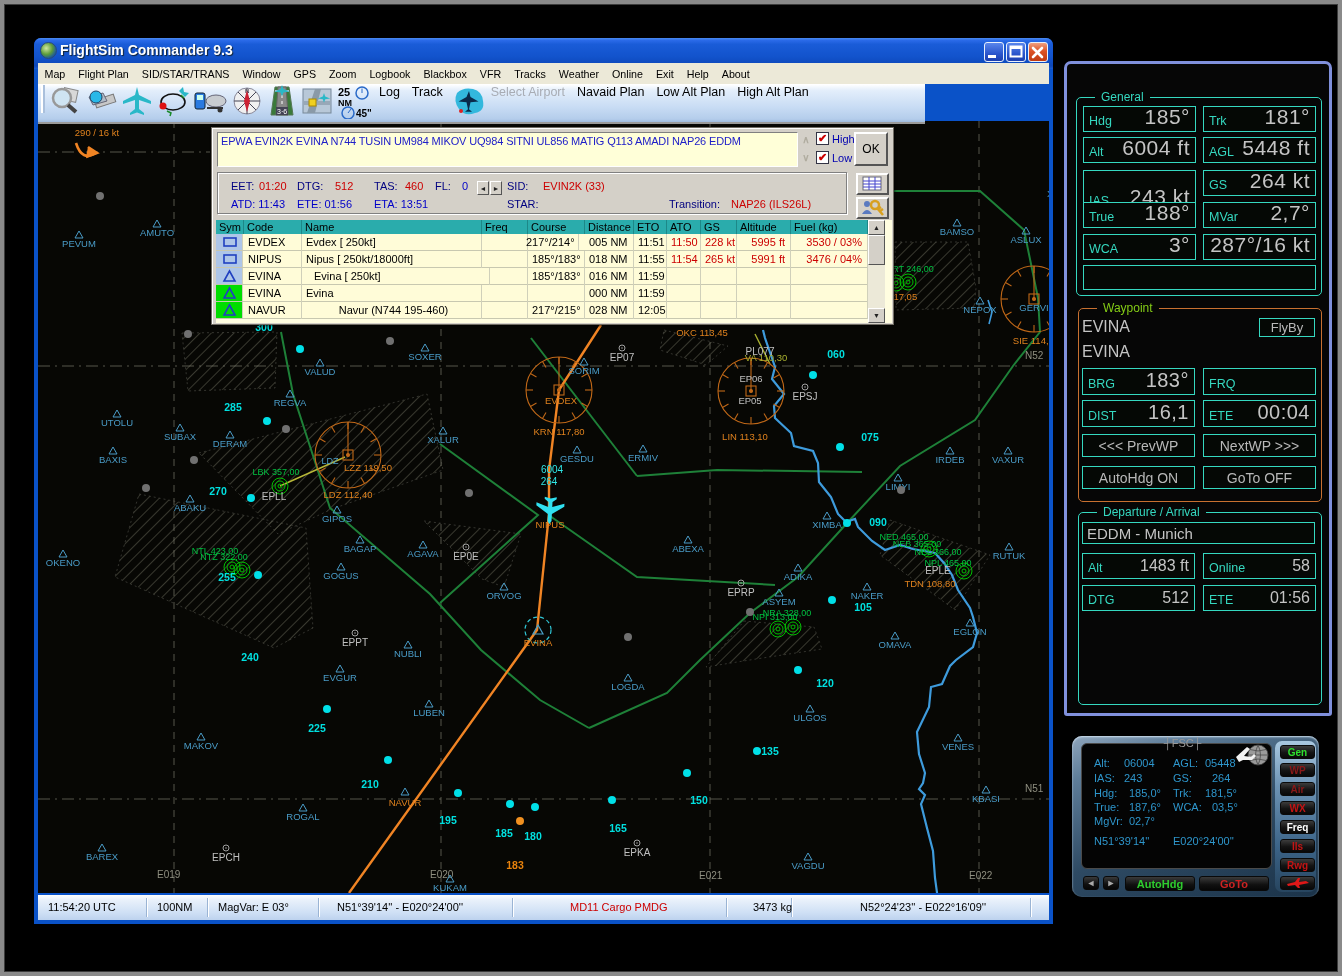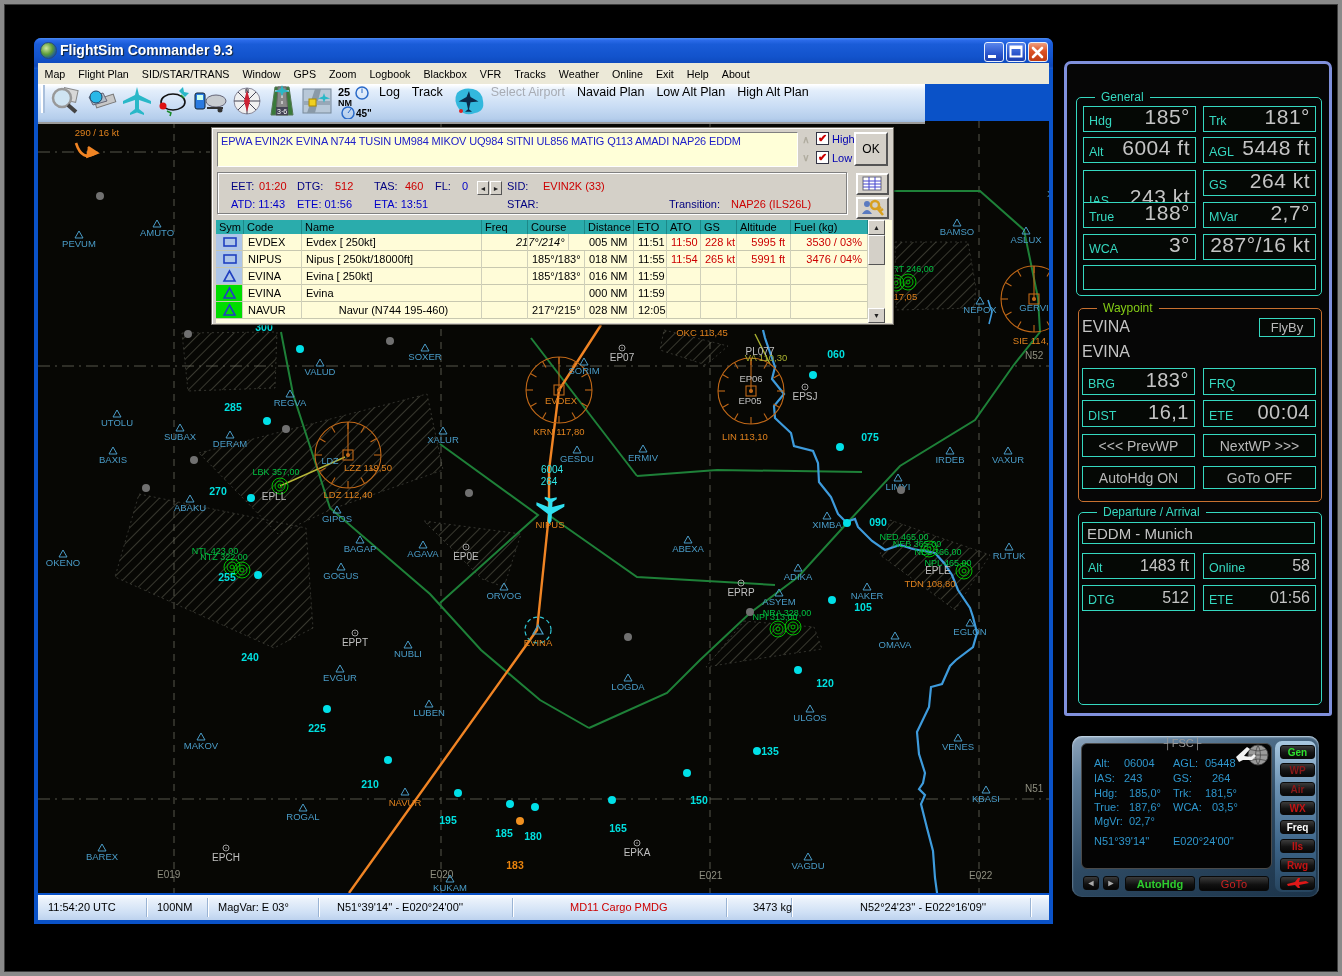--- a/index.html
+++ b/index.html
@@ -620,21 +620,21 @@
       <div class="hc" style="left:485px;width:36px">GS</div>
       <div class="hc" style="left:521px;width:54px">Altitude</div>
       <div class="hc" style="left:575px;width:77px">Fuel (kg)</div>
       <div class="trow" style="top:14px">
         <div class="sym symb"><svg width="27" height="16">
             <rect x="8" y="4" width="12" height="8" fill="none" stroke="#2040c0" stroke-width="1.6"></rect>
           </svg></div>
         <div class="tcell" style="left:28px;width:58px;color:#000;">EVDEX</div>
         <div class="tcell" style="left:86px;width:180px;color:#000;">Evdex [  250kt]</div>
         <div class="tcell" style="left:266px;width:46px;color:#000;"></div>
-        <div class="tcell" style="left:296px;width:57px;color:#000;font-style:italic;">217°/214°</div>
+        <div class="tcell" style="left:306px;width:57px;color:#000;">217°/214°</div>
         <div class="tcell" style="left:369px;width:49px;color:#000;">005 NM</div>
         <div class="tcell" style="left:418px;width:33px;color:#000;">11:51</div>
         <div class="tcell" style="left:451px;width:34px;color:#cc0000;text-align:right;padding-right:5px;">11:50</div>
         <div class="tcell" style="left:485px;width:36px;color:#cc0000;text-align:right;padding-right:5px;">228 kt</div>
         <div class="tcell" style="left:521px;width:54px;color:#cc0000;text-align:right;padding-right:5px;">5995 ft</div>
         <div class="tcell" style="left:575px;width:77px;color:#cc0000;text-align:right;padding-right:5px;">3530 / 03%</div>
       </div>
       <div class="trow" style="top:31px">
         <div class="sym symb"><svg width="27" height="16">
             <rect x="8" y="4" width="12" height="8" fill="none" stroke="#2040c0" stroke-width="1.6"></rect>
@@ -648,21 +648,21 @@
         <div class="tcell" style="left:451px;width:34px;color:#cc0000;text-align:right;padding-right:5px;">11:54</div>
         <div class="tcell" style="left:485px;width:36px;color:#cc0000;text-align:right;padding-right:5px;">265 kt</div>
         <div class="tcell" style="left:521px;width:54px;color:#cc0000;text-align:right;padding-right:5px;">5991 ft</div>
         <div class="tcell" style="left:575px;width:77px;color:#cc0000;text-align:right;padding-right:5px;">3476 / 04%</div>
       </div>
       <div class="trow" style="top:48px">
         <div class="sym symb"><svg width="27" height="16">
             <polygon points="13.5,3 8,13 19,13" fill="none" stroke="#2040c0" stroke-width="1.6"></polygon>
           </svg></div>
         <div class="tcell" style="left:28px;width:58px;color:#000;">EVINA</div>
-        <div class="tcell" style="left:86px;width:180px;color:#000;">Evina [  250kt]</div>
+        <div class="tcell" style="left:94px;width:180px;color:#000;">Evina [  250kt]</div>
         <div class="tcell" style="left:266px;width:46px;color:#000;"></div>
         <div class="tcell" style="left:312px;width:57px;color:#000;">185°/183°</div>
         <div class="tcell" style="left:369px;width:49px;color:#000;">016 NM</div>
         <div class="tcell" style="left:418px;width:33px;color:#000;">11:59</div>
         <div class="tcell" style="left:451px;width:34px;color:#cc0000;text-align:right;padding-right:5px;"></div>
         <div class="tcell" style="left:485px;width:36px;color:#cc0000;text-align:right;padding-right:5px;"></div>
         <div class="tcell" style="left:521px;width:54px;color:#cc0000;text-align:right;padding-right:5px;"></div>
         <div class="tcell" style="left:575px;width:77px;color:#cc0000;text-align:right;padding-right:5px;"></div>
       </div>
       <div class="trow" style="top:65px">
@@ -821,21 +821,21 @@
     <span class="fl" style="left:57px;top:65px">187,6°</span>
     <span class="fl" style="left:101px;top:65px">WCA:</span>
     <span class="fl" style="left:140px;top:65px">03,5°</span>
     <span class="fl" style="left:22px;top:79px">MgVr:</span>
     <span class="fl" style="left:57px;top:79px">02,7°</span>
     <span class="fl" style="left:22px;top:99px">N51°39'14''</span>
     <span class="fl" style="left:101px;top:99px">E020°24'00''</span>
     <div class="ab bb" style="left:11px;top:140px;width:16px;height:14px;color:#aaa;font-size:9px;line-height:13px">◄</div>
     <div class="ab bb" style="left:31px;top:140px;width:16px;height:14px;color:#aaa;font-size:9px;line-height:13px">►</div>
     <div class="ab bb" style="left:53px;top:140px;width:70px;height:15px;color:#2ecc2e;font-size:11px;font-weight:bold;line-height:14px">AutoHdg</div>
-    <div class="ab bb" style="left:127px;top:140px;width:70px;height:15px;color:#cc2222;font-size:11px;font-weight:normal;line-height:14px">GoTo</div>
+    <div class="ab bb" style="left:127px;top:140px;width:70px;height:15px;color:#cc2222;font-size:11px;font-weight:bold;line-height:14px">GoTo</div>
     <div class="fbtn" style="top:9px;color:#2ee02e">Gen</div>
     <div class="fbtn" style="top:27px;color:#8a1818">WP</div>
     <div class="fbtn" style="top:46px;color:#8a1818">Air</div>
     <div class="fbtn" style="top:65px;color:#c41414">WX</div>
     <div class="fbtn" style="top:84px;color:#ffffff">Freq</div>
     <div class="fbtn" style="top:103px;color:#c41414">Ils</div>
     <div class="fbtn" style="top:122px;color:#c41414">Rwg</div>
     <div class="fbtn" style="top:140px"><svg width="26" height="12">
         <path d="M2,7 L10,5 L13,1 L15,1 L14,5 L21,4 L24,6 L14,8 L15,11 L13,11 L10,8 L3,9Z" fill="#e01818"></path>
       </svg></div>

